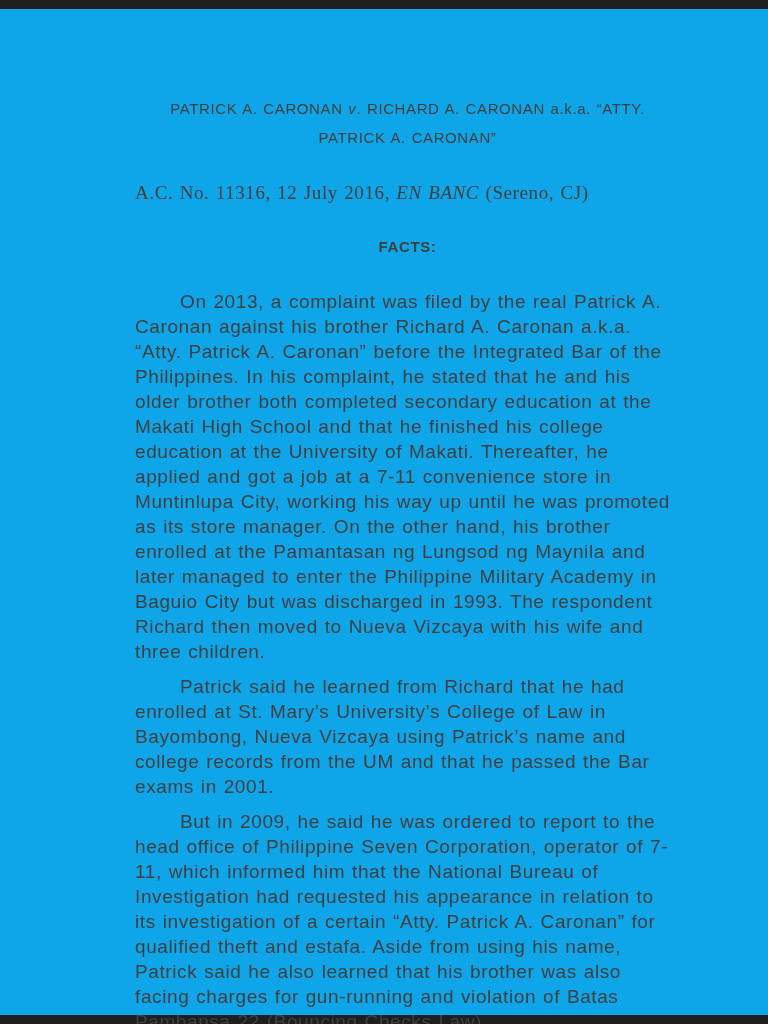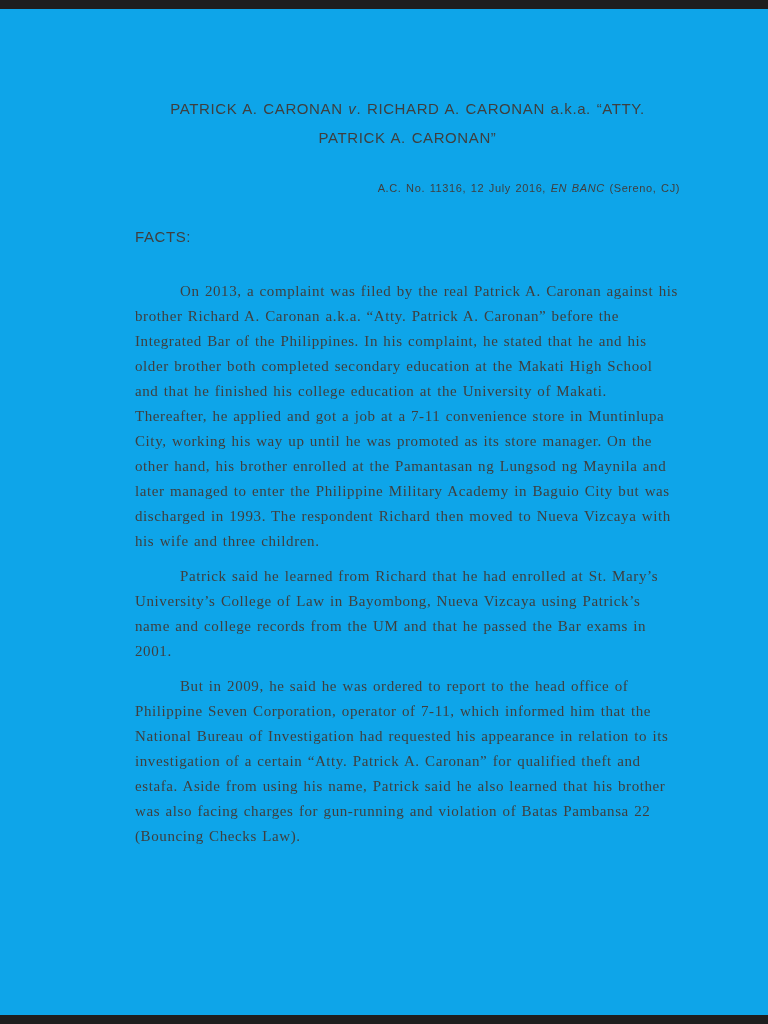--- a/index.html
+++ b/index.html
@@ -30,43 +30,44 @@
     font-size: 15px;
     font-weight: 400;
     letter-spacing: 0.6px;
     word-spacing: 1px;
     line-height: 29px;
     text-align: center;
     max-width: 545px;
     margin: 0 auto 30px auto;
   }
   .citation {
-    font-size: 11px;
+    font-size: 19px;
     letter-spacing: 0.6px;
     word-spacing: 1px;
-    text-align: right;
+    text-align: left;
     max-width: 545px;
     margin: 0 auto 34px auto;
+    font-family: Liberation Serif, serif;
   }
   .section-heading {
     font-size: 15px;
-    font-weight: 400;
+    font-weight: 700;
     letter-spacing: 0.6px;
     margin-bottom: 34px;
+    text-align: center;
   }
   .body-paragraph {
-    font-size: 15px;
+    font-size: 19px;
     letter-spacing: 0.6px;
     word-spacing: 1px;
     line-height: 25px;
     text-indent: 45px;
     max-width: 545px;
     margin-bottom: 10px;
     text-align: left;
-    font-family: Liberation Serif, serif;
   }
   i { font-style: italic; }
 </style>
 </head>
 <body>
 
 <div class="viewer">
   <div class="page">
 
     <h1 class="title"><span>PATRICK A. CARONAN </span><i>v</i><span>. RICHARD A. CARONAN a.k.a. “ATTY. PATRICK A. CARONAN”</span></h1>

